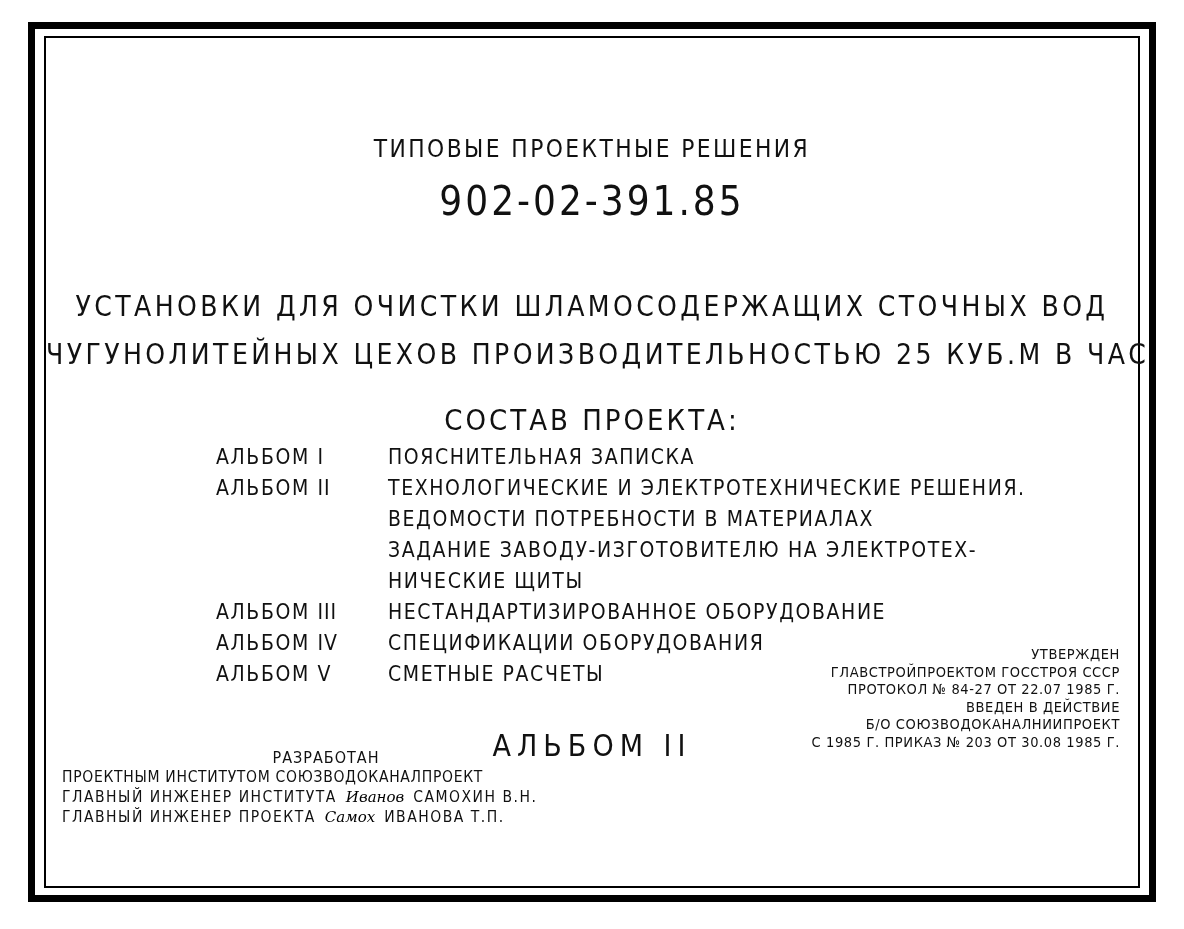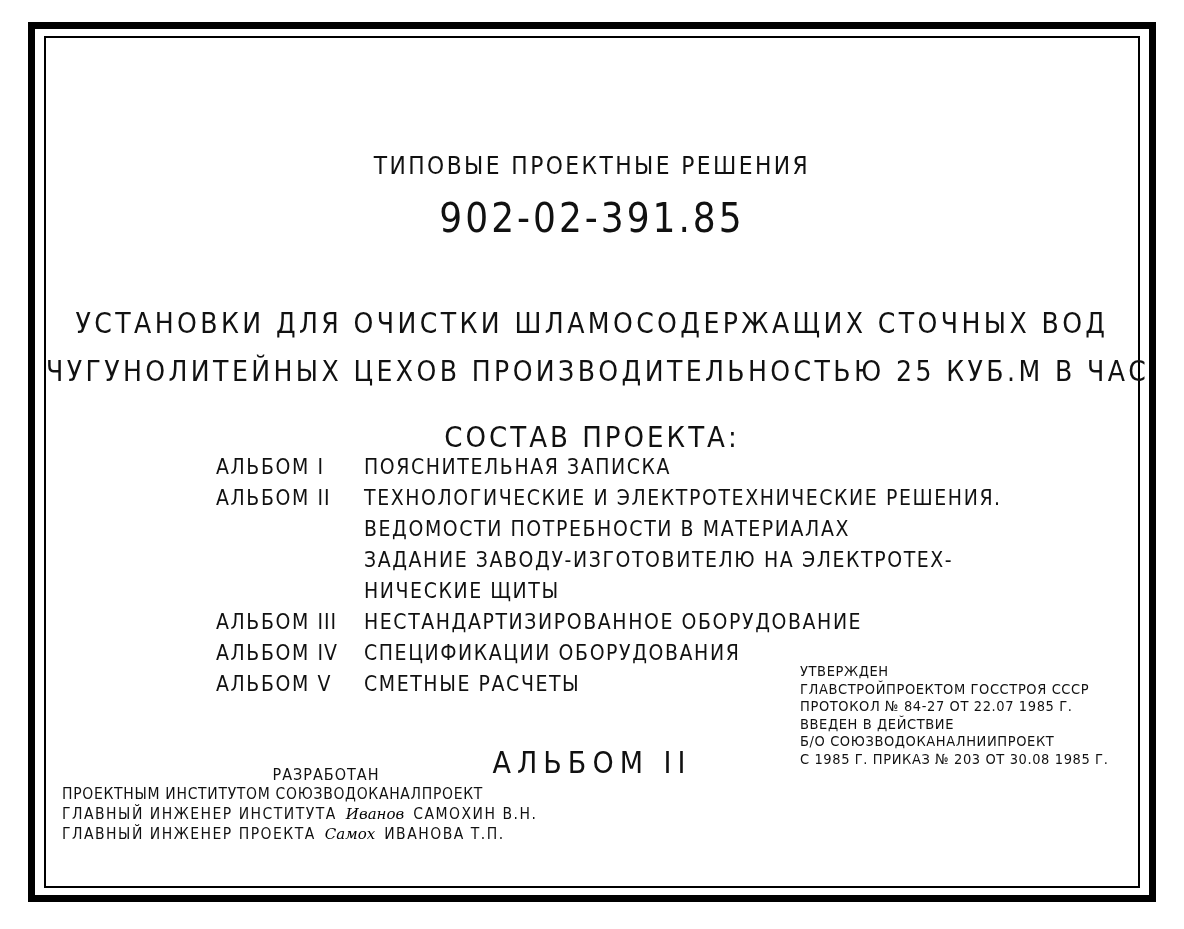--- a/index.html
+++ b/index.html
@@ -32,21 +32,21 @@
     left: 44px;
     top: 36px;
     width: 1096px;
     height: 852px;
     border: 2px solid #000000;
     box-sizing: border-box;
   }
   .sheet {
     position: absolute;
     left: 46px;
-    top: 55px;
+    top: 38px;
     width: 1092px;
     height: 848px;
   }
 
   
   .stencil {
     font-family: "DejaVu Sans Condensed", "Liberation Sans Narrow", "Liberation Sans", sans-serif;
     text-transform: uppercase;
     letter-spacing: 1.5px;
     color: #111111;
@@ -98,22 +98,23 @@
 
   
   #album-list {
     position: absolute;
     left: 170px;
     top: 400px;
     width: 760px;
   }
   .album-row {
     display: flex;
-    align-items: flex-start;
+    align-items: flex-end;
     height: 31px;
+    gap: 24px;
   }
   .album-label {
     width: 148px;
     flex: 0 0 148px;
     text-align: left;
     font-size: 21px;
     letter-spacing: 1.6px;
   }
   .album-label .num {
     letter-spacing: 1px;
@@ -141,21 +142,21 @@
     top: 608px;
     width: 320px;
     text-align: center;
   }
   #approval div {
     font-size: 14.5px;
     letter-spacing: 0.6px;
     line-height: 17.5px;
     white-space: nowrap;
   }
-  #approval .ln-center { text-align: left; }
+  #approval .ln-center { text-align: right; }
 
   
   #developer {
     position: absolute;
     left: 16px;
     top: 710px;
     width: 470px;
   }
   #developer .d-head {
     font-size: 16px;

